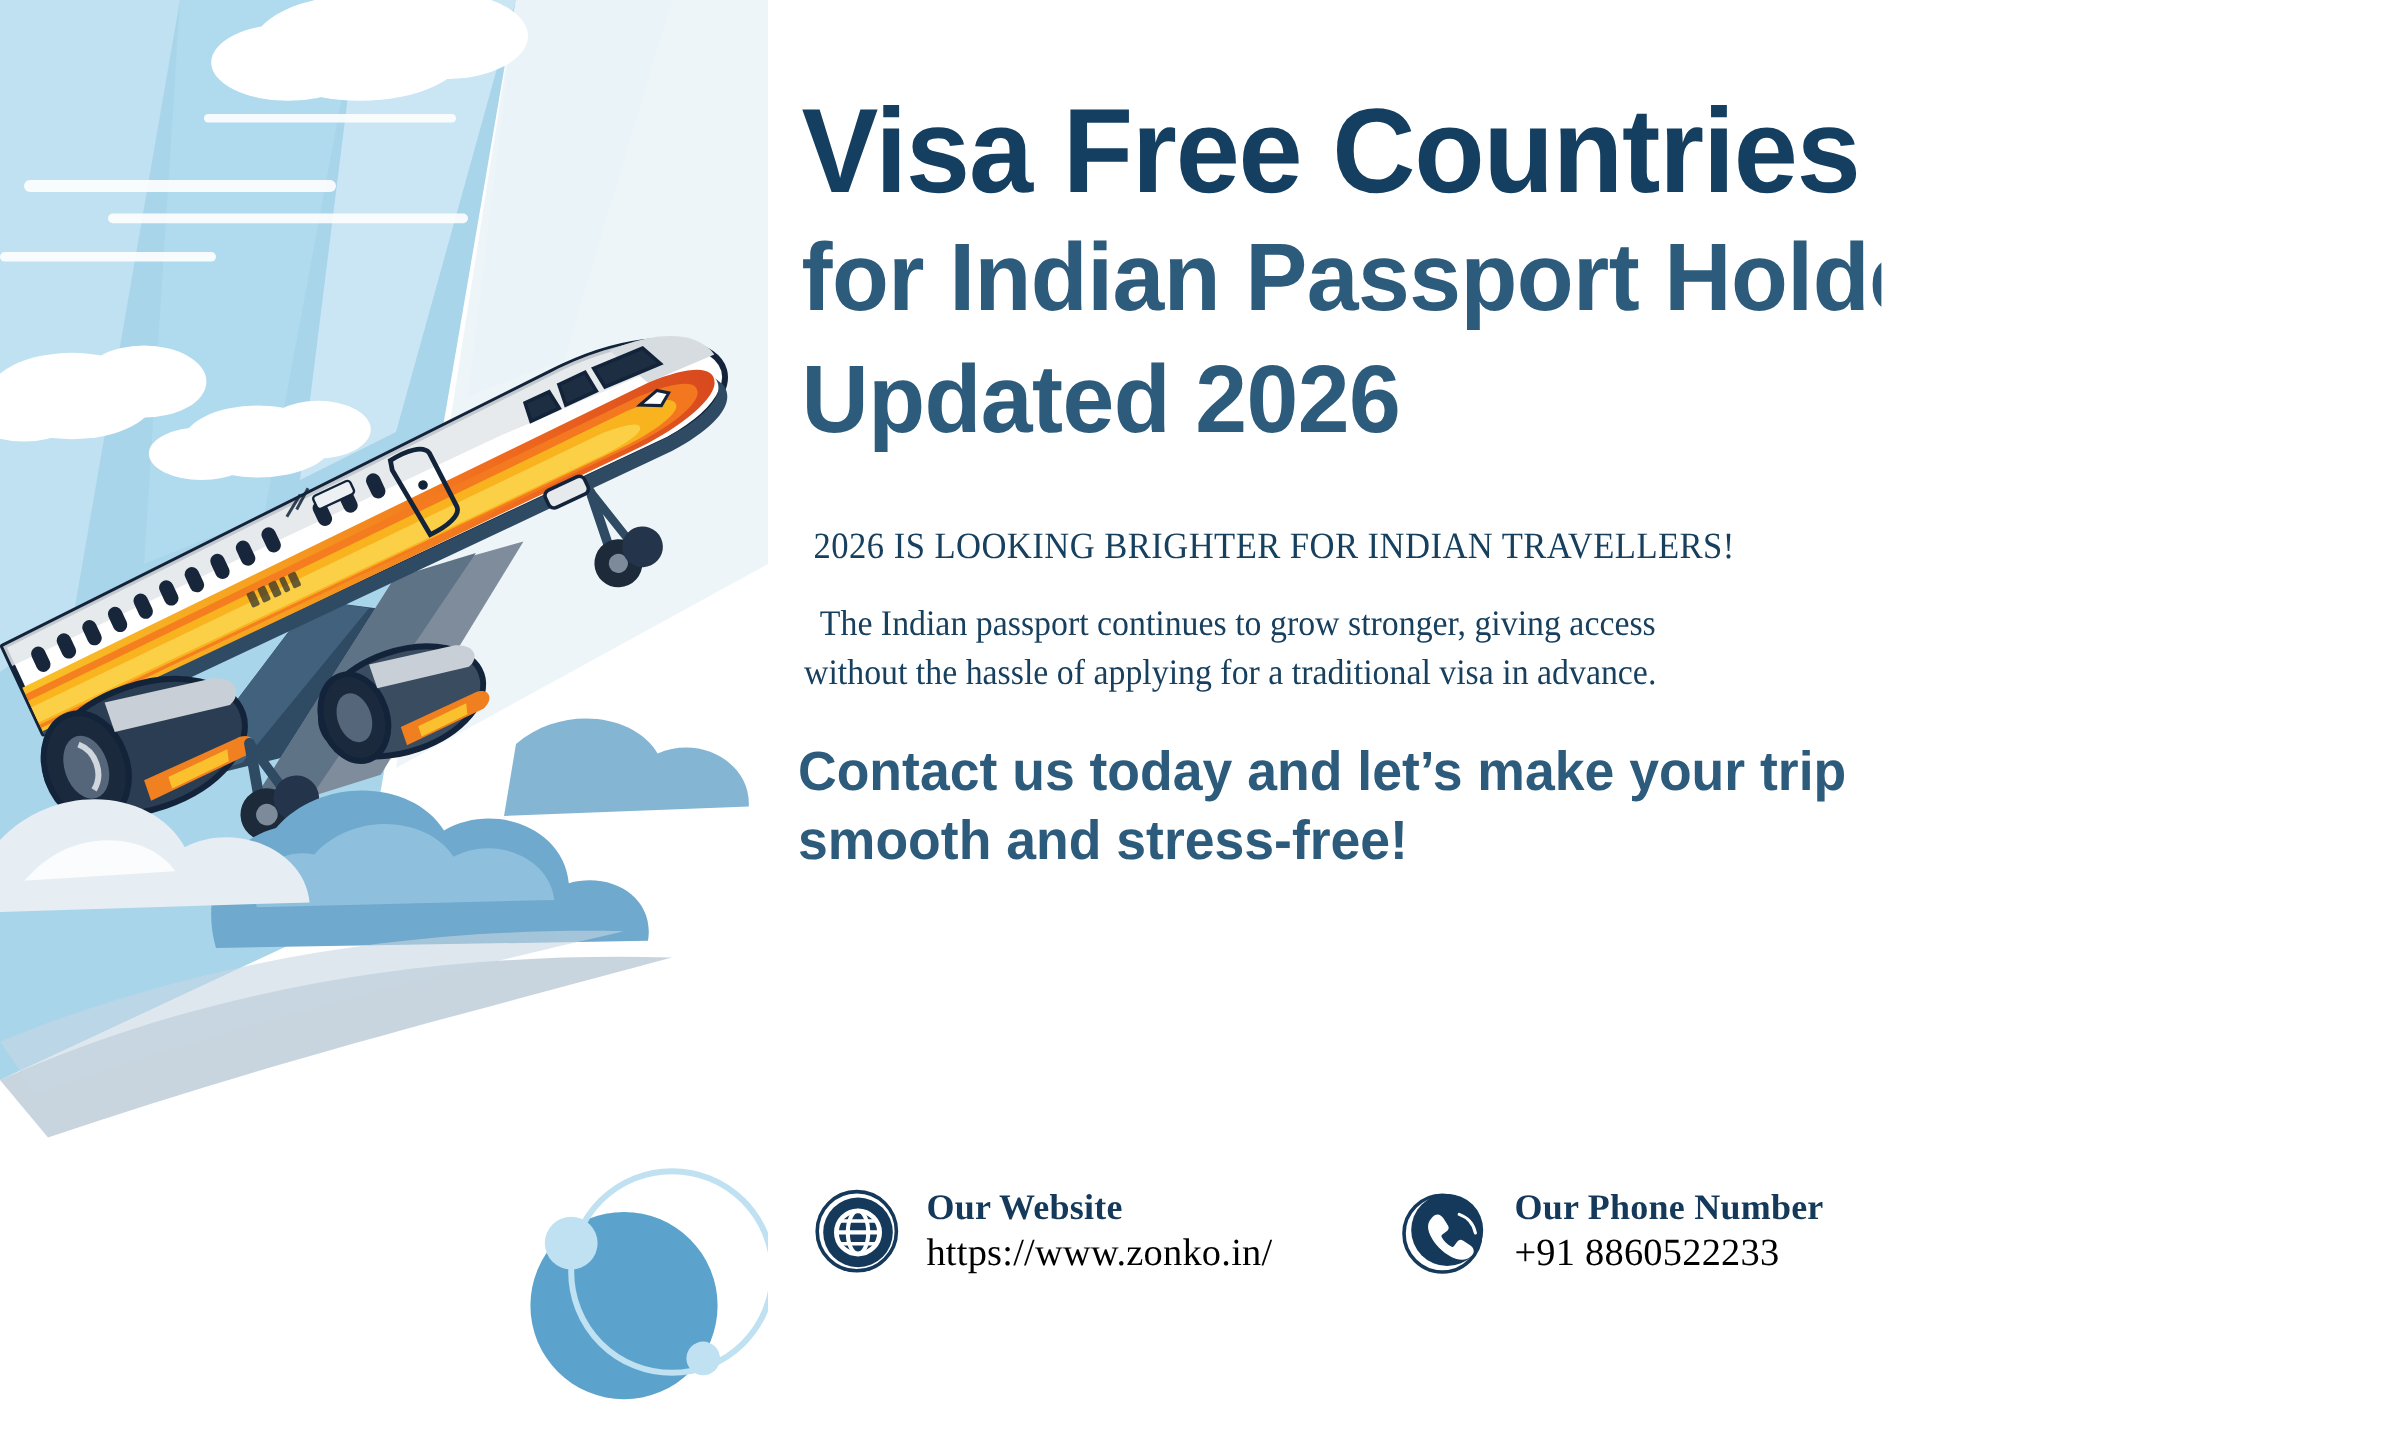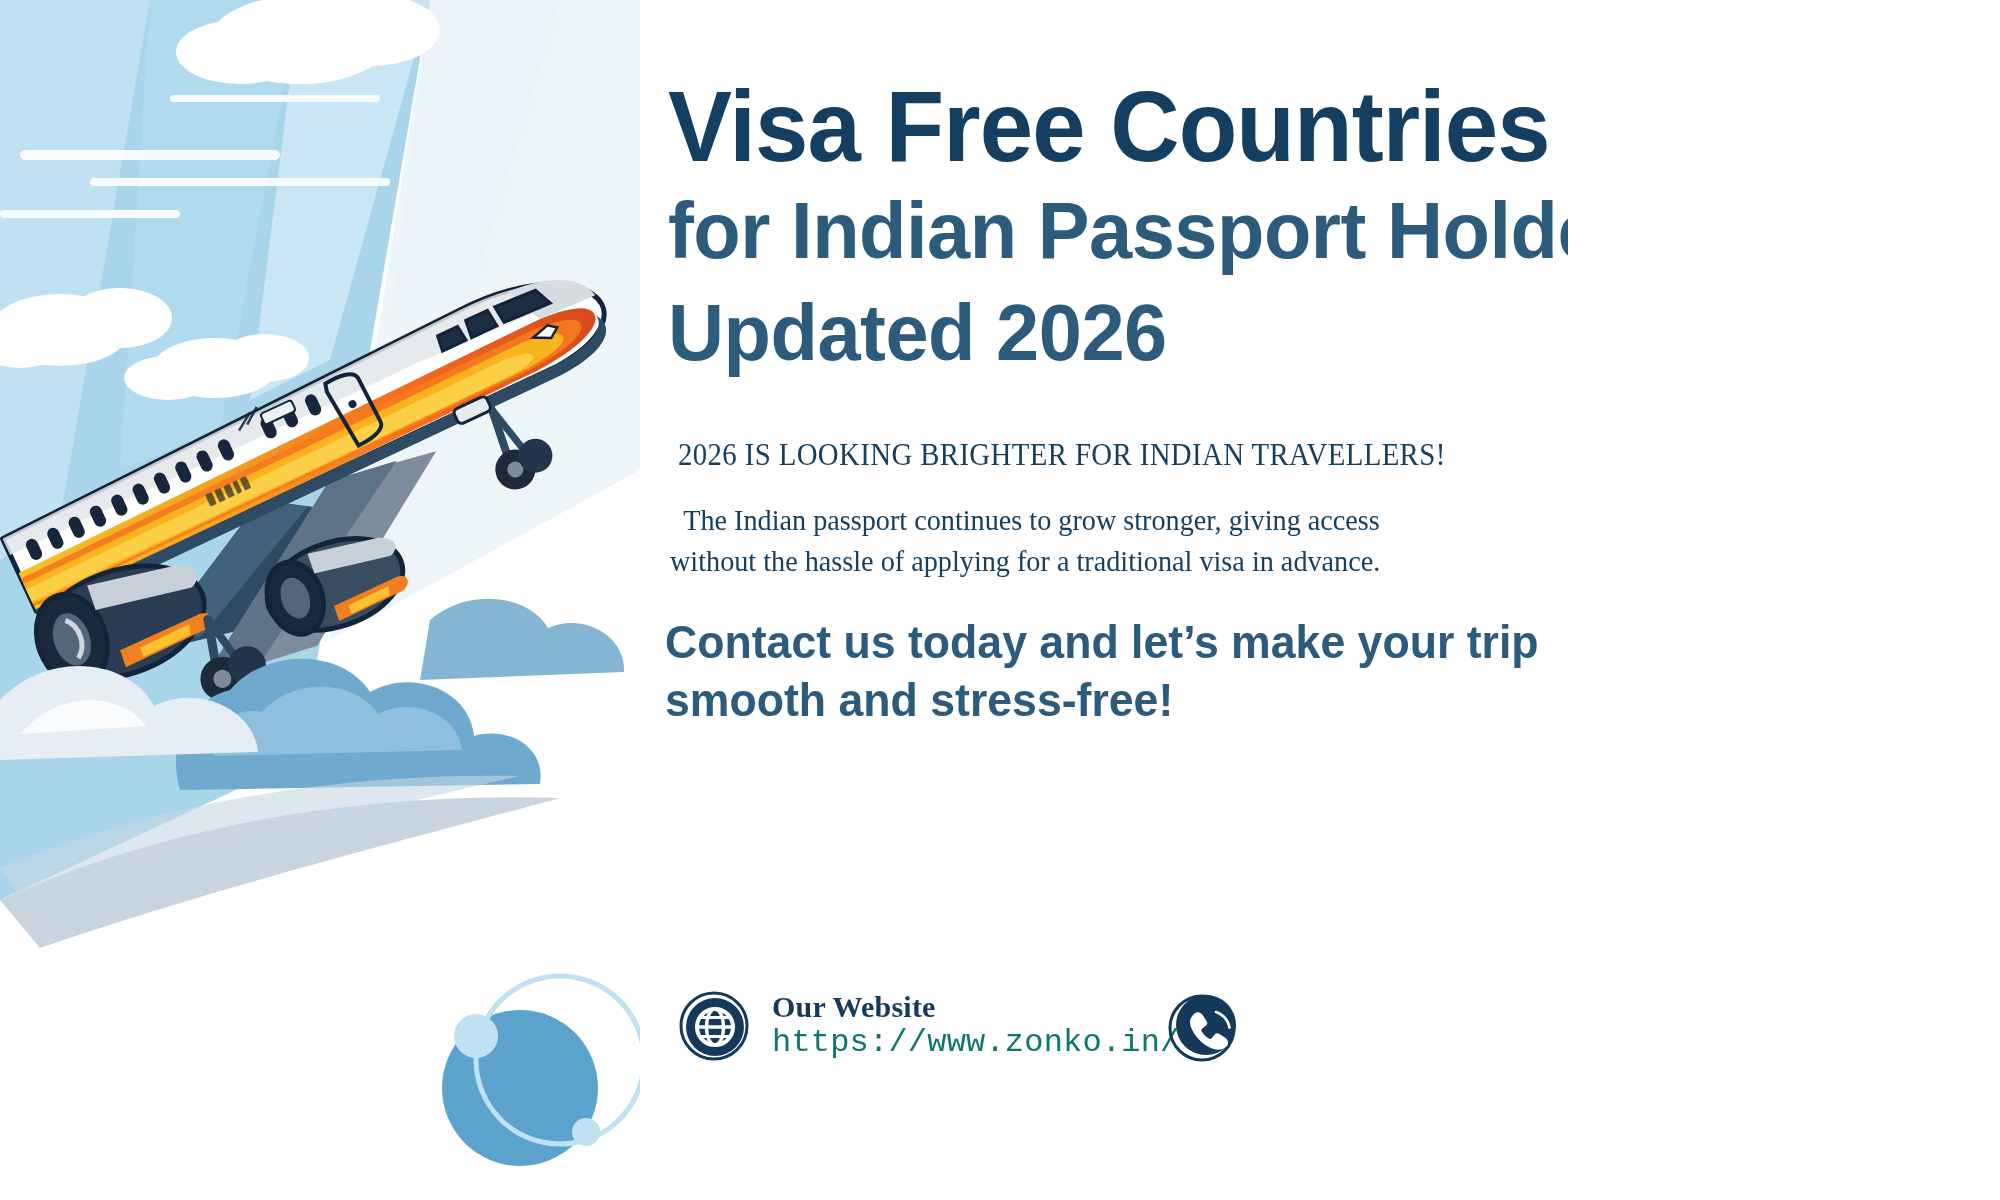--- a/index.html
+++ b/index.html
@@ -130,24 +130,24 @@
 
   .ctext { line-height:1.15; white-space:nowrap; }
   .clabel {
     font-family:"Liberation Serif", serif;
     font-weight:700;
     font-size:30px;
     color:#14395a;
     letter-spacing:0.2px;
   }
   .cvalue {
-    font-family:Liberation Mono, monospace;
+    font-family:Liberation Serif, serif;
     font-weight:400;
     font-size:32px;
-    color:#0f766e;
+    color:#000000;
     letter-spacing:0.2px;
   }
 
   .right-filler {
     position:absolute;
     left:1568px; top:0;
     width:432px; height:1200px;
     background:#ffffff;
   }
 </style>
@@ -372,19 +372,23 @@
             <circle cx="34" cy="38" r="32" fill="none" stroke="#14395a" stroke-width="3"></circle>
             <circle cx="38" cy="35" r="30" fill="#14395a"></circle>
             <path d="M26 24 c3.5,-3.5 7,-1.5 9,1.5 l3.5,5.5 c1.5,2.5 0.5,4 -1.5,5.5
                      l-3,2.2 c-0.8,0.6 -1,1.4 -0.5,2.3 1.6,3 4.6,6.1 7.8,7.8
                      0.9,0.5 1.8,0.3 2.4,-0.5 l2.3,-3 c1.5,-2 3,-2.8 5.4,-1.3
                      l5.4,3.5 c3,2 5,5.5 1.5,9 -4,4 -10,4.6 -17.5,0.6
                      -7.2,-3.9 -13.3,-10.2 -16.6,-17 -3.5,-7.2 -2.6,-12 1.8,-16.1 z" fill="#ffffff"></path>
             <path d="M48 22 c7,2.5 12,8 13.5,15.5" fill="none" stroke="#ffffff" stroke-width="2.6" stroke-linecap="round"></path>
           </svg>
         </span>
+        <span class="ctext">
+          <span class="clabel">Our Phone Number</span><br>
+          <span class="cvalue">+91 8860522233</span>
+        </span>
       </div>
 
     </div>
   </div>
 </div>
 
 <div class="right-filler"></div>
 
 </body></html>

